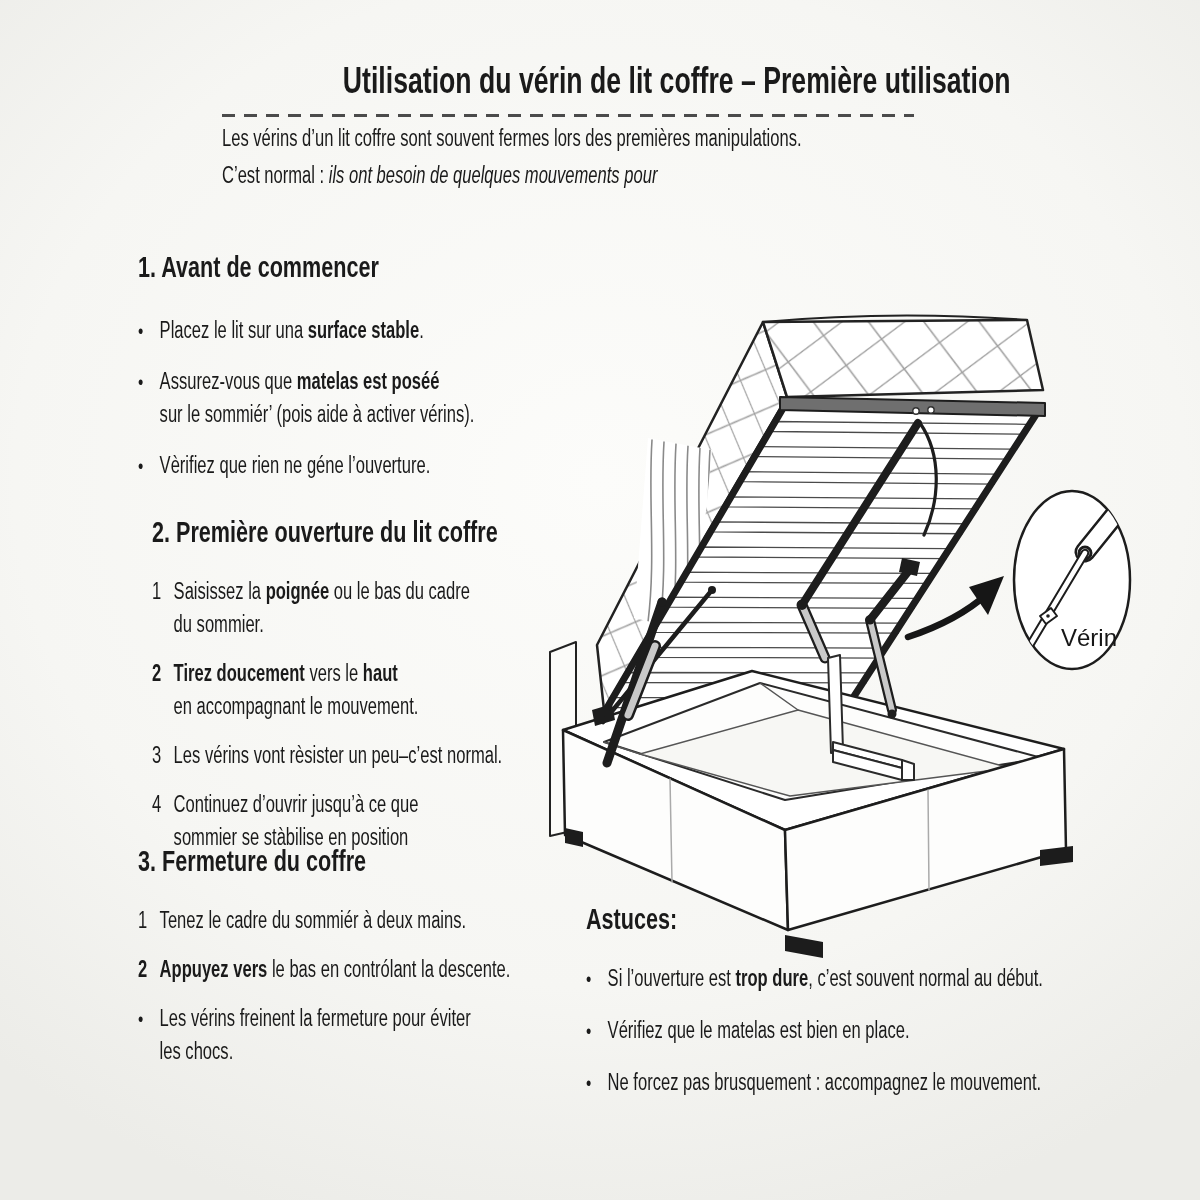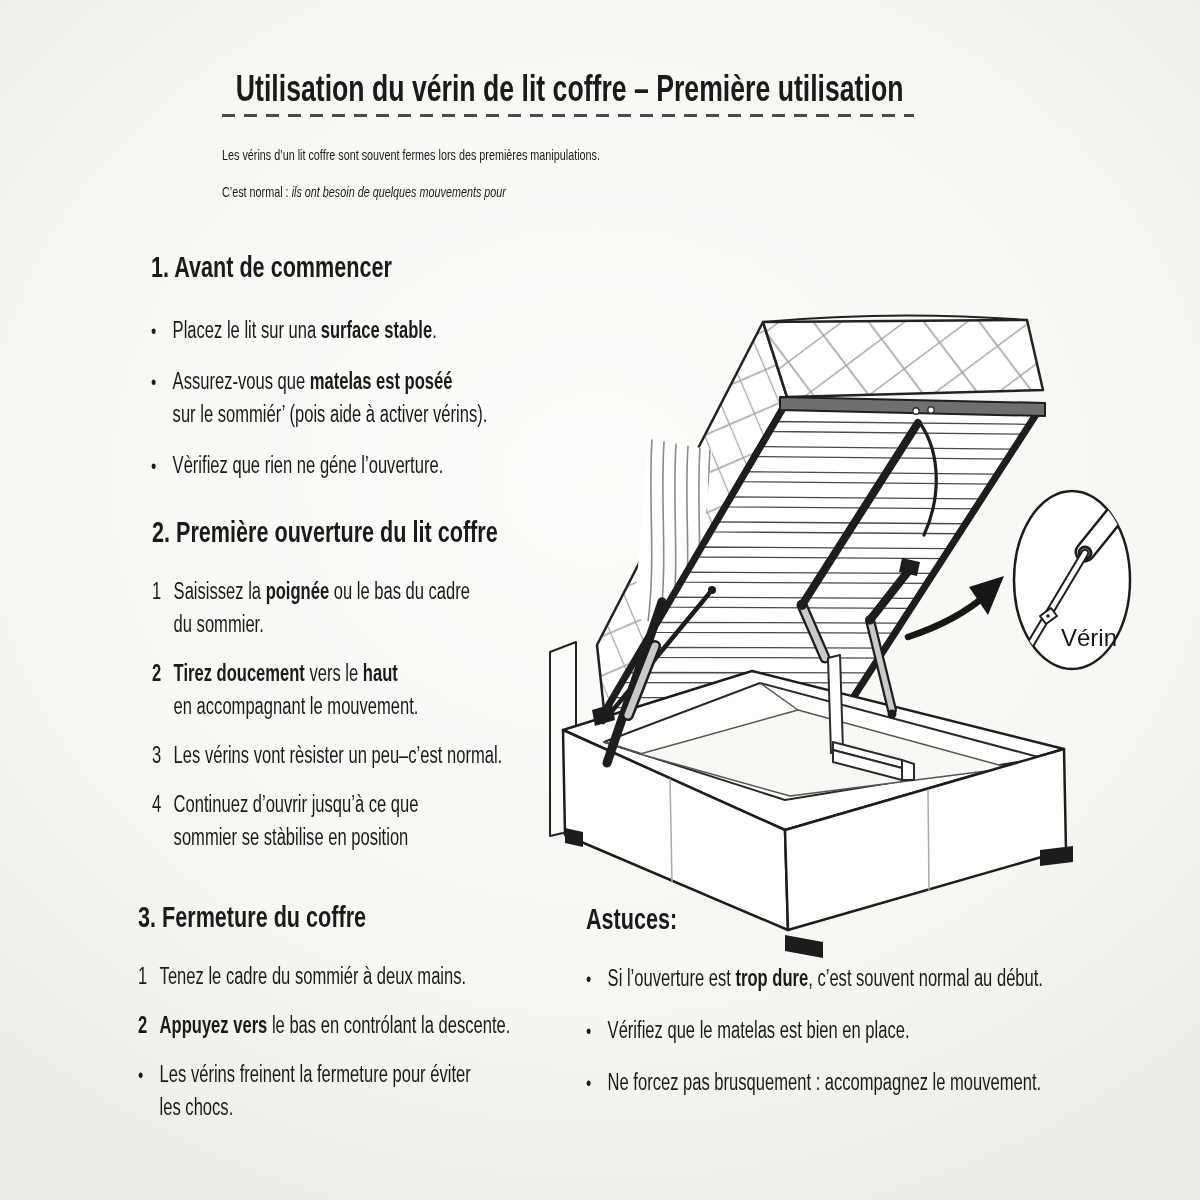--- a/index.html
+++ b/index.html
@@ -3,29 +3,29 @@
 <meta charset="utf-8">
 <style>
   html,body{margin:0;padding:0}
   body{
     width:1200px;height:1200px;position:relative;overflow:hidden;
     font-family:"Liberation Sans",sans-serif;color:#1a1a1a;
     background:radial-gradient(ellipse 75% 65% at 50% 40%, #fcfcfa 0%, #f6f6f3 65%, #ecece8 100%);
   }
   .abs{position:absolute}
   .cond{transform:scaleX(0.72);transform-origin:0 0}
-  .title{left:0;top:68px;width:1140px;text-align:center;white-space:nowrap;font-size:37px;font-weight:700;z-index:2}
+  .title{left:0;top:60px;width:1140px;text-align:right;white-space:nowrap;font-size:37px;font-weight:700;z-index:2}
   .title .cond{display:inline-block;transform-origin:50% 0}
   .divider{left:222px;top:114px;width:692px;height:3px;z-index:2;
     background:repeating-linear-gradient(90deg,#4b4b4b 0 13px,transparent 13px 22px)}
-  .intro{left:222px;top:136px;font-size:15px;line-height:37px;white-space:nowrap;z-index:2}
+  .intro{left:222px;top:120px;font-size:23px;line-height:37px;white-space:nowrap;z-index:2}
   .sec{z-index:2}
-  #sec1{left:151px;top:250px}
+  #sec1{left:138px;top:250px}
   #sec2{left:152px;top:515px}
-  #sec3{left:138px;top:900px}
+  #sec3{left:138px;top:844px}
   #astuces{left:586px;top:902px}
   .heading{font-size:30px;font-weight:700;margin:0;white-space:nowrap}
   .list{margin-top:26px}
   #sec1 .list{margin-top:30px}
   .li{display:flex;font-size:23px;line-height:33px;margin-bottom:16px;white-space:nowrap}
   #sec1 .li{margin-bottom:18px}
   #astuces .li{margin-bottom:19px}
   .marker{flex:none;width:30px}
   .marker.dot{font-size:21px}
   .marker.b{font-weight:700}

